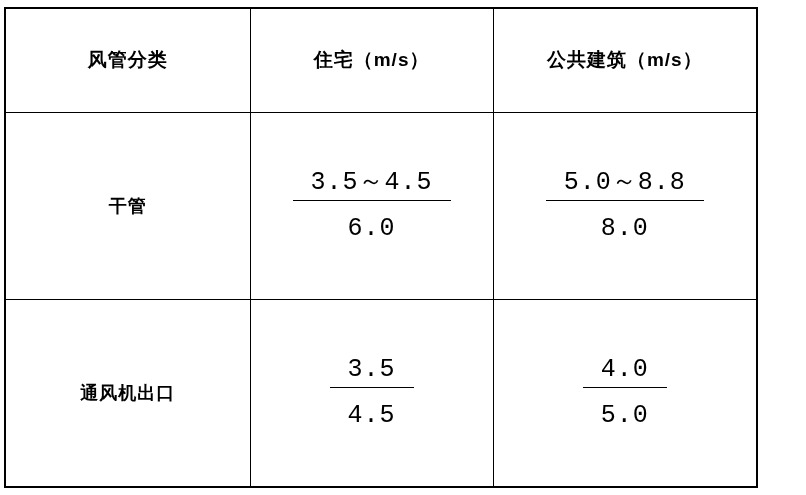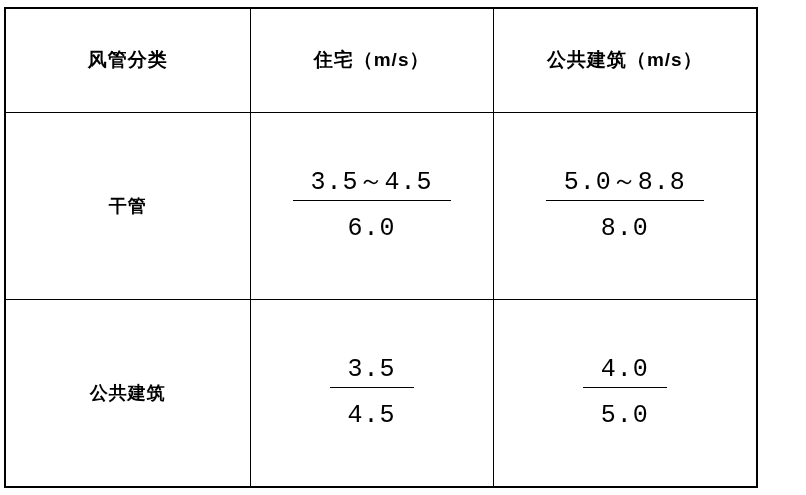--- a/index.html
+++ b/index.html
@@ -108,21 +108,21 @@
           <span class="frac wide">
             <span class="num">5.0～8.8</span>
             <span class="den">8.0</span>
           </span>
         </td>
       </tr>
 
 
 
       <tr class="body-row">
-        <td class="cat-cell">公共建筑</td>
+        <td class="cat-cell">通风机出口</td>
         <td>
           <span class="frac wide">
             <span class="num">3.5</span>
             <span class="den">4.5</span>
           </span>
         </td>
         <td>
           <span class="frac wide">
             <span class="num">4.0</span>
             <span class="den">5.0</span>

